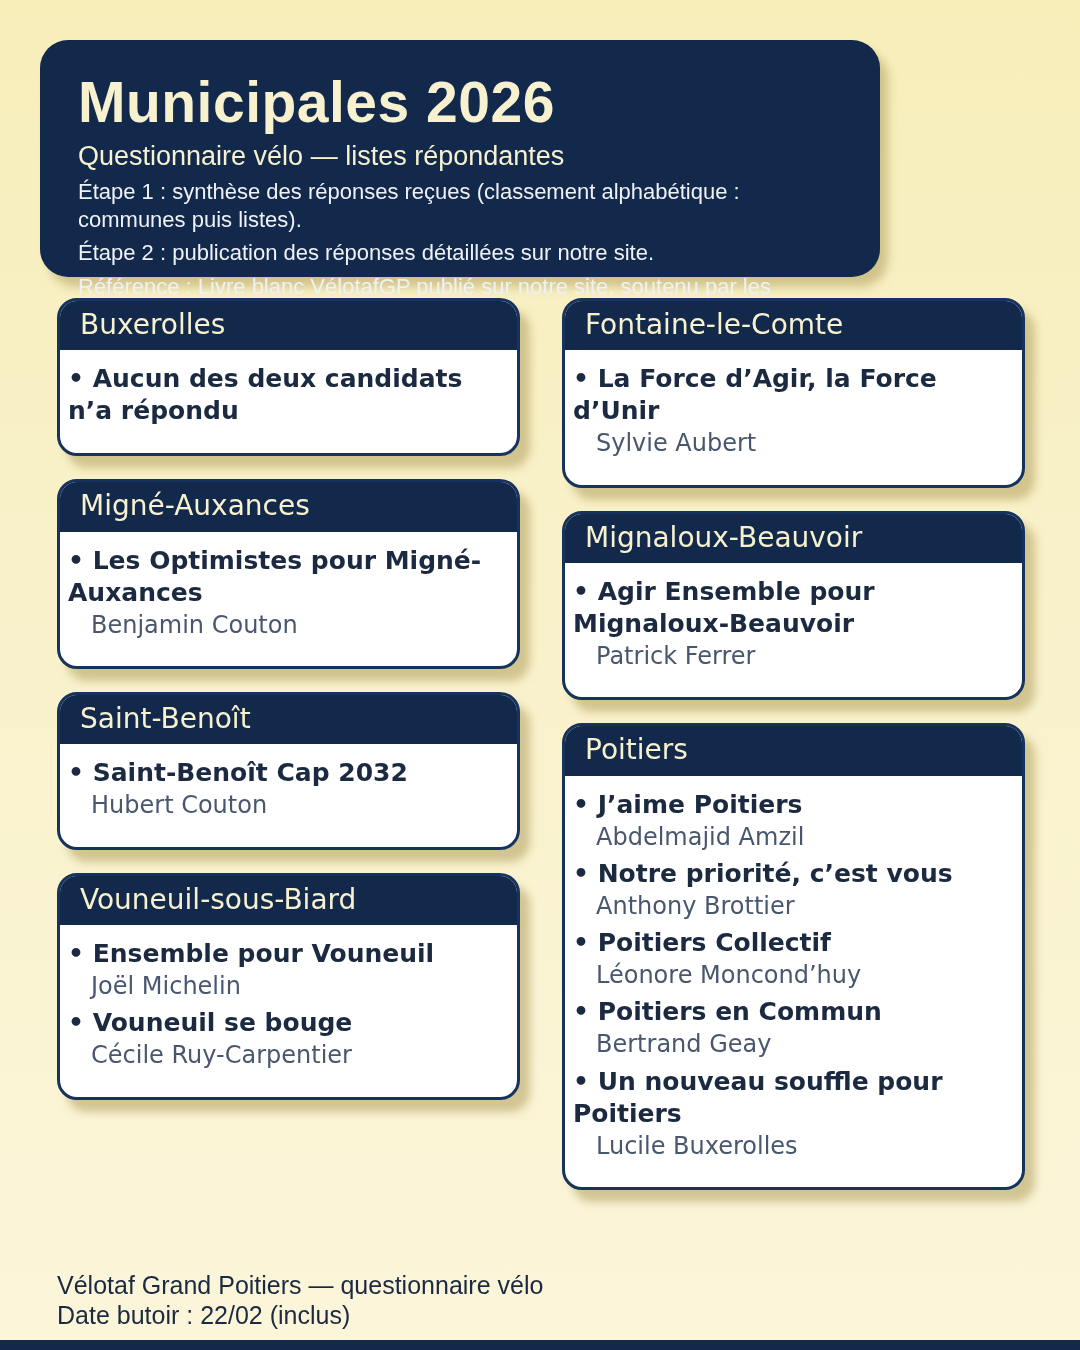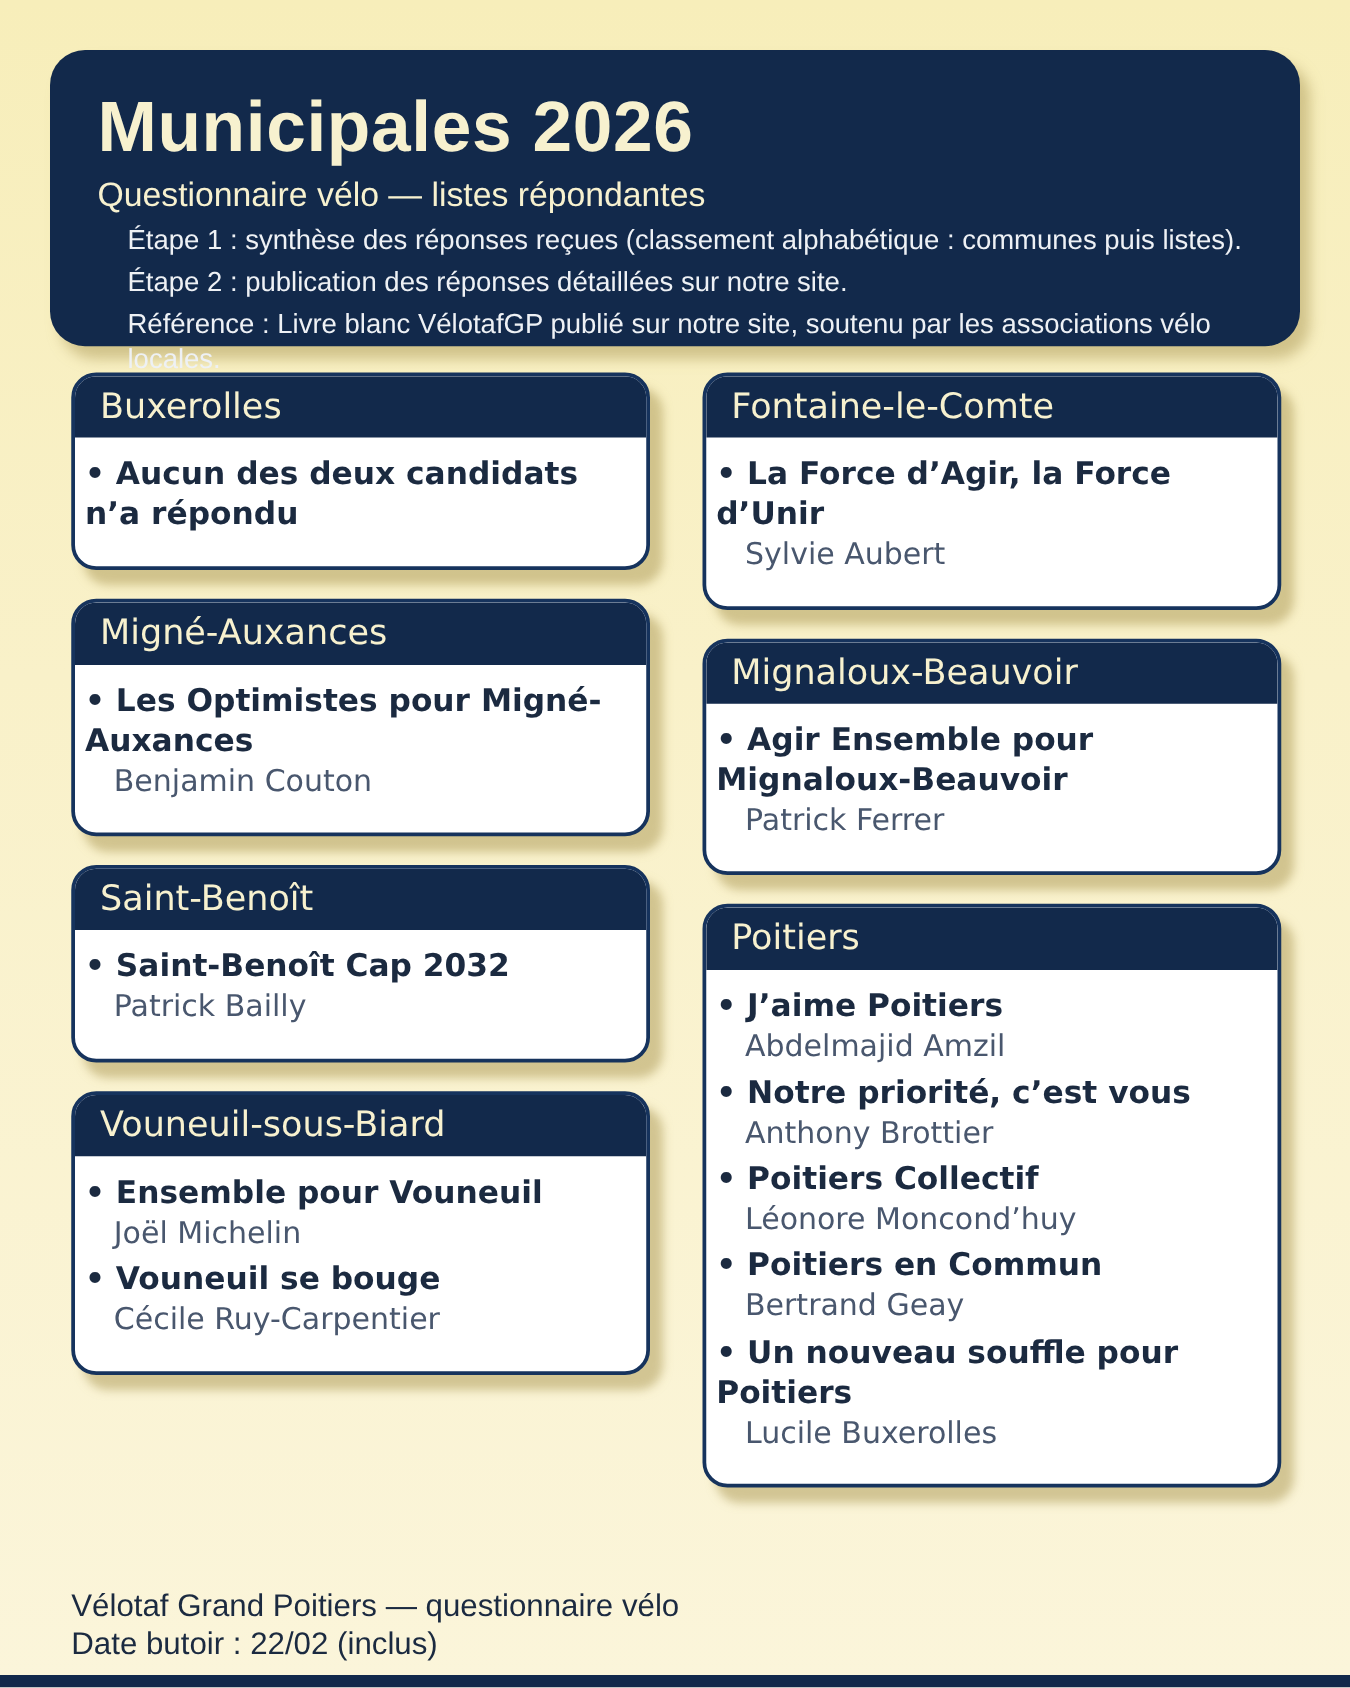--- a/index.html
+++ b/index.html
@@ -17,42 +17,41 @@
   html,body{width:1080px;}
   body{
     position:relative;
     width:1080px;height:1350px;
     overflow:hidden;
     background:linear-gradient(180deg,var(--bg-top) 0%,#f9f1c9 40%,var(--bg-bottom) 100%);
     font-family:"DejaVu Sans",sans-serif;
   }
   
   .banner{
-    position:absolute;left:40px;top:40px;width:1000px;height:237px;
+    position:absolute;left:40px;top:40px;width:840px;height:237px;
     background:var(--navy);
     border-radius:28px;
     padding:33px 38px 0 38px;
     box-shadow:8px 10px 10px var(--shadow);
     font-family:"Liberation Sans",sans-serif;
   }
   .banner h1{
     color:var(--cream);
     font-size:57px;line-height:1.05;font-weight:bold;
     letter-spacing:.5px;
   }
   .banner .subtitle{
     color:var(--cream);
     font-size:27px;line-height:1.2;
     margin-top:7px;
   }
   .banner .note{
     color:var(--near-white);
     font-size:22px;line-height:1.25;
     margin-top:6px;
-    margin-left:24px;
   }
   .banner .note:first-of-type{margin-top:13px;}
   
   .content{
     position:absolute;left:57px;top:298px;width:968px;
     display:flex;gap:42px;align-items:flex-start;
   }
   .col{flex:1;display:flex;flex-direction:column;}
   .card{
     background:#ffffff;
@@ -132,21 +131,21 @@
           </div>
         </div>
       </section>
       <section class="card">
         <div class="card-header">
           <h2>Saint-Benoît</h2>
         </div>
         <div class="card-body">
           <div class="entry">
             <div class="list-name">• Saint-Benoît Cap 2032</div>
-            <div class="candidate">Patrick Bailly</div>
+            <div class="candidate">Hubert Couton</div>
           </div>
         </div>
       </section>
       <section class="card">
         <div class="card-header">
           <h2>Vouneuil-sous-Biard</h2>
         </div>
         <div class="card-body">
           <div class="entry">
             <div class="list-name">• Ensemble pour Vouneuil</div>

